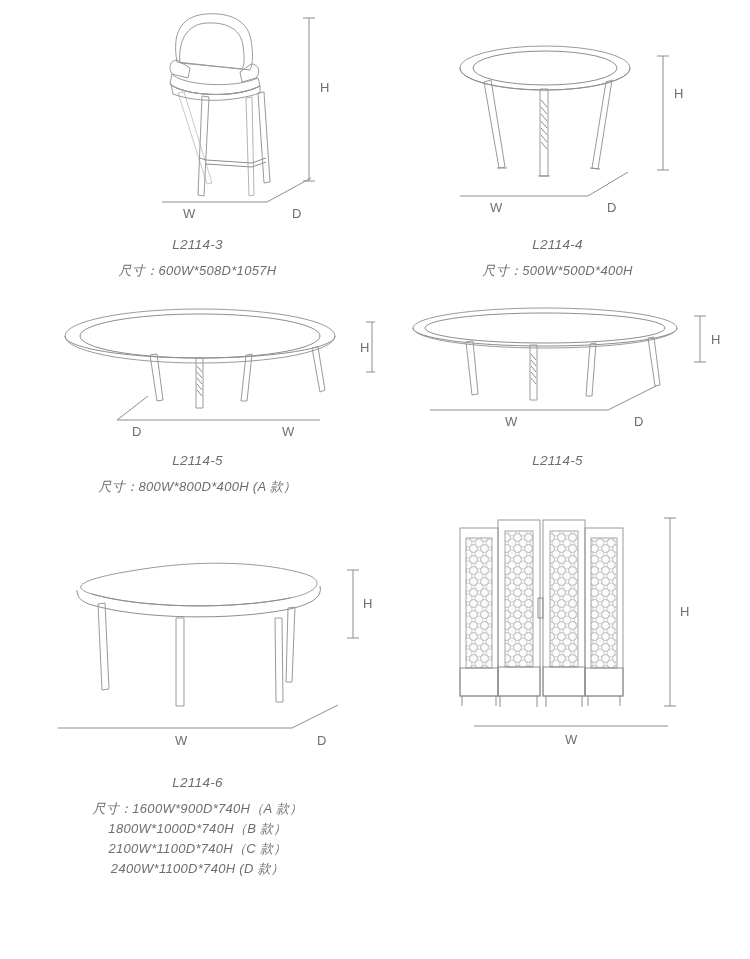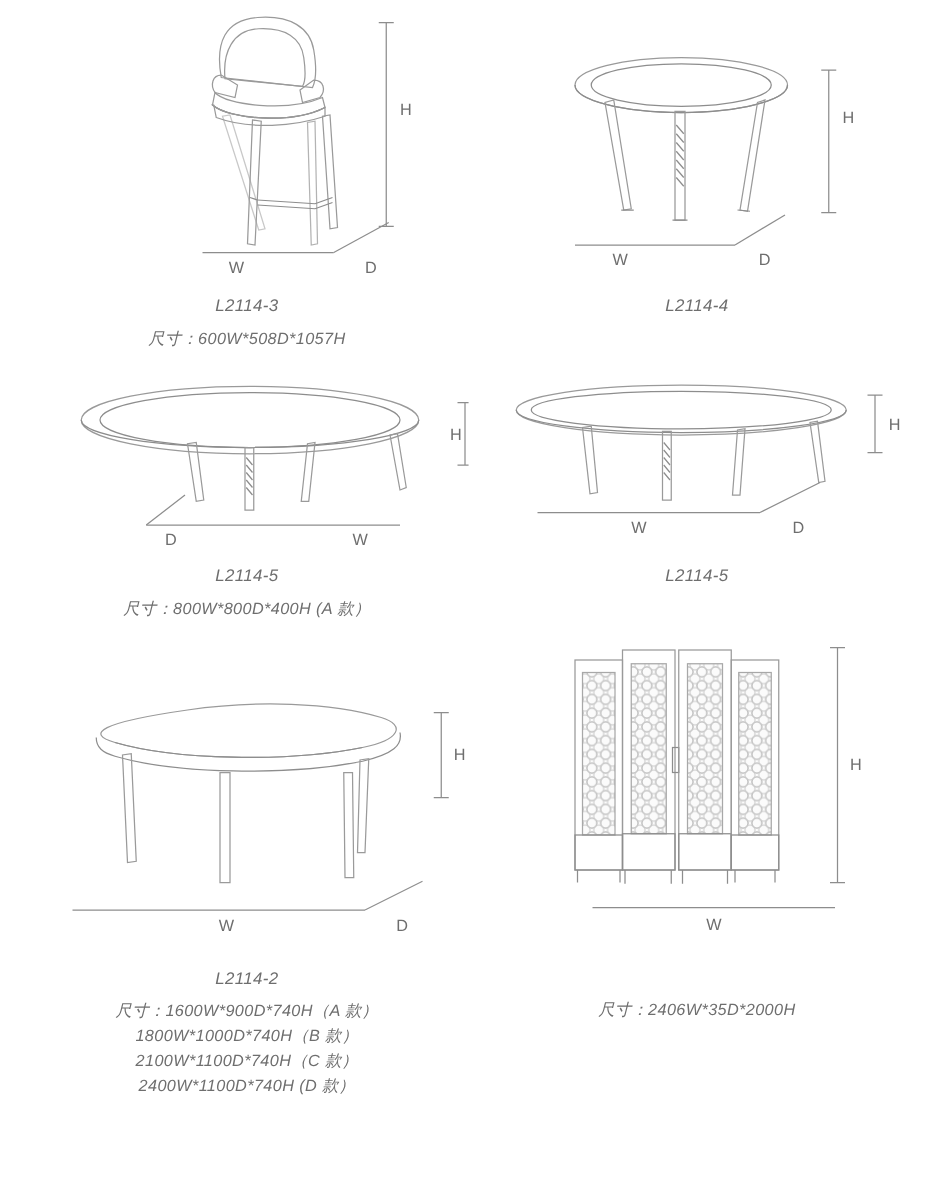--- a/index.html
+++ b/index.html
@@ -159,20 +159,21 @@
         <line class="thinline" x1="277" y1="170" x2="289" y2="170"></line>
         <text class="dimlabel" x="294" y="98">H</text>
         <line class="thinline" x1="80" y1="196" x2="208" y2="196"></line>
         <text class="dimlabel" x="110" y="212">W</text>
         <line class="thinline" x1="208" y1="196" x2="248" y2="172"></line>
         <text class="dimlabel" x="227" y="212">D</text>
       </svg>
     </div>
     <div class="caption">
       <span class="code">L2114-4</span>
+      <span class="dim">尺寸：500W*500D*400H</span>
     </div>
   </div>
 
   <div class="cell" style="left:20px; top:300px; width:355px; height:250px;">
     <div class="fig">
       <svg width="355" height="145" viewBox="0 0 355 145">
 
         <ellipse class="stroke" fill="url(#hatch)" cx="180" cy="36" rx="135" ry="27"></ellipse>
         <path class="thinline" d="M45 36 C45 48 105 58 180 58 C255 58 315 48 315 36"></path>
         <ellipse class="thinline" fill="none" cx="180" cy="36" rx="120" ry="22"></ellipse>
@@ -245,21 +246,21 @@
         <line class="thinline" x1="327" y1="20" x2="339" y2="20"></line>
         <line class="thinline" x1="327" y1="88" x2="339" y2="88"></line>
         <text class="dimlabel" x="343" y="58">H</text>
         <line class="thinline" x1="38" y1="178" x2="272" y2="178"></line>
         <text class="dimlabel" x="155" y="195">W</text>
         <line class="thinline" x1="272" y1="178" x2="318" y2="155"></line>
         <text class="dimlabel" x="297" y="195">D</text>
       </svg>
     </div>
     <div class="caption" style="margin-top:8px;">
-      <span class="code">L2114-2</span>
+      <span class="code">L2114-6</span>
       <span class="dim">尺寸：1600W*900D*740H（A 款）</span>
       <span class="dim">1800W*1000D*740H（B 款）</span>
       <span class="dim">2100W*1100D*740H（C 款）</span>
       <span class="dim">2400W*1100D*740H (D 款）</span>
     </div>
   </div>
 
   <div class="cell" style="left:380px; top:510px; width:355px; height:340px;">
     <div class="fig">
       <svg width="355" height="270" viewBox="0 0 355 270">
@@ -296,17 +297,16 @@
 
         <line class="thinline" x1="290" y1="8" x2="290" y2="196"></line>
         <line class="thinline" x1="284" y1="8" x2="296" y2="8"></line>
         <line class="thinline" x1="284" y1="196" x2="296" y2="196"></line>
         <text class="dimlabel" x="300" y="106">H</text>
         <line class="thinline" x1="94" y1="216" x2="288" y2="216"></line>
         <text class="dimlabel" x="185" y="234">W</text>
       </svg>
     </div>
     <div class="caption" style="margin-top:18px;">
-      <span class="dim">尺寸：2406W*35D*2000H</span>
     </div>
   </div>
 
 </div>
 
 </body></html>

